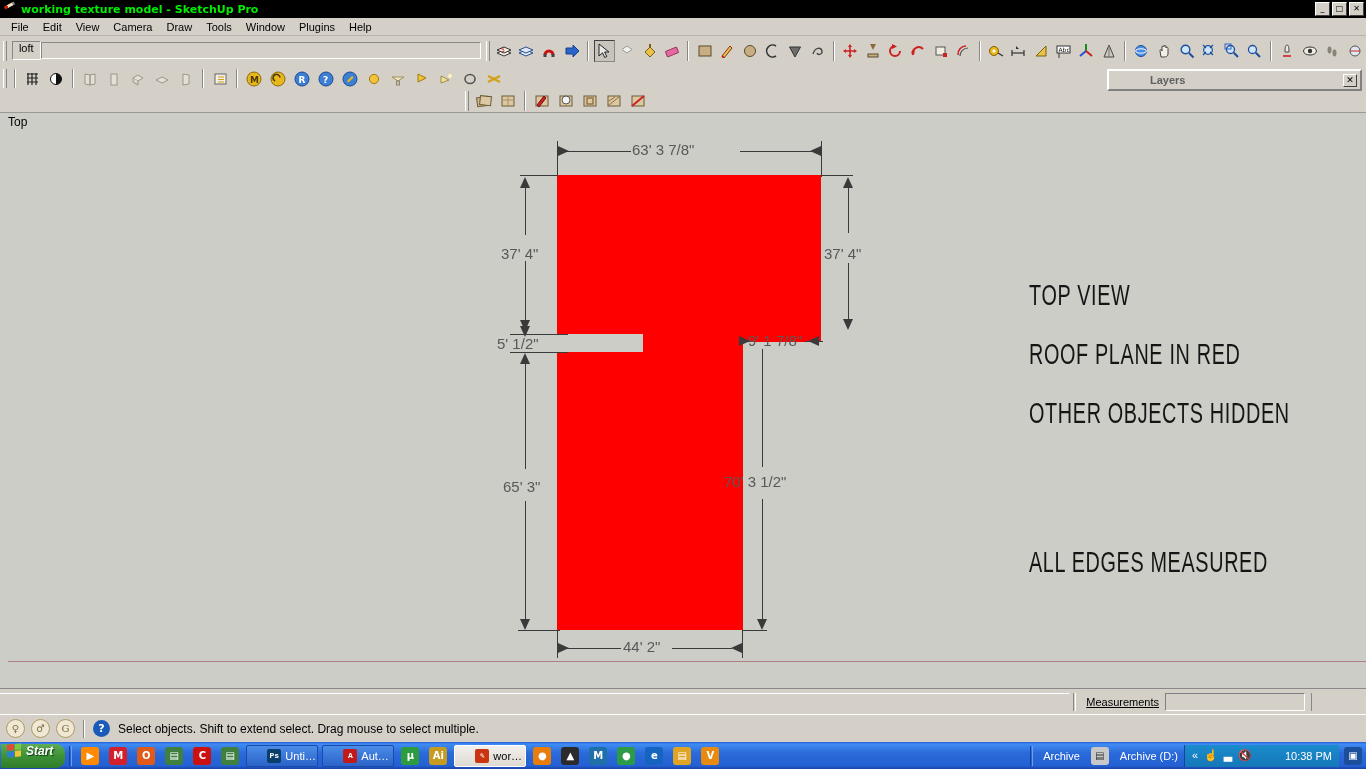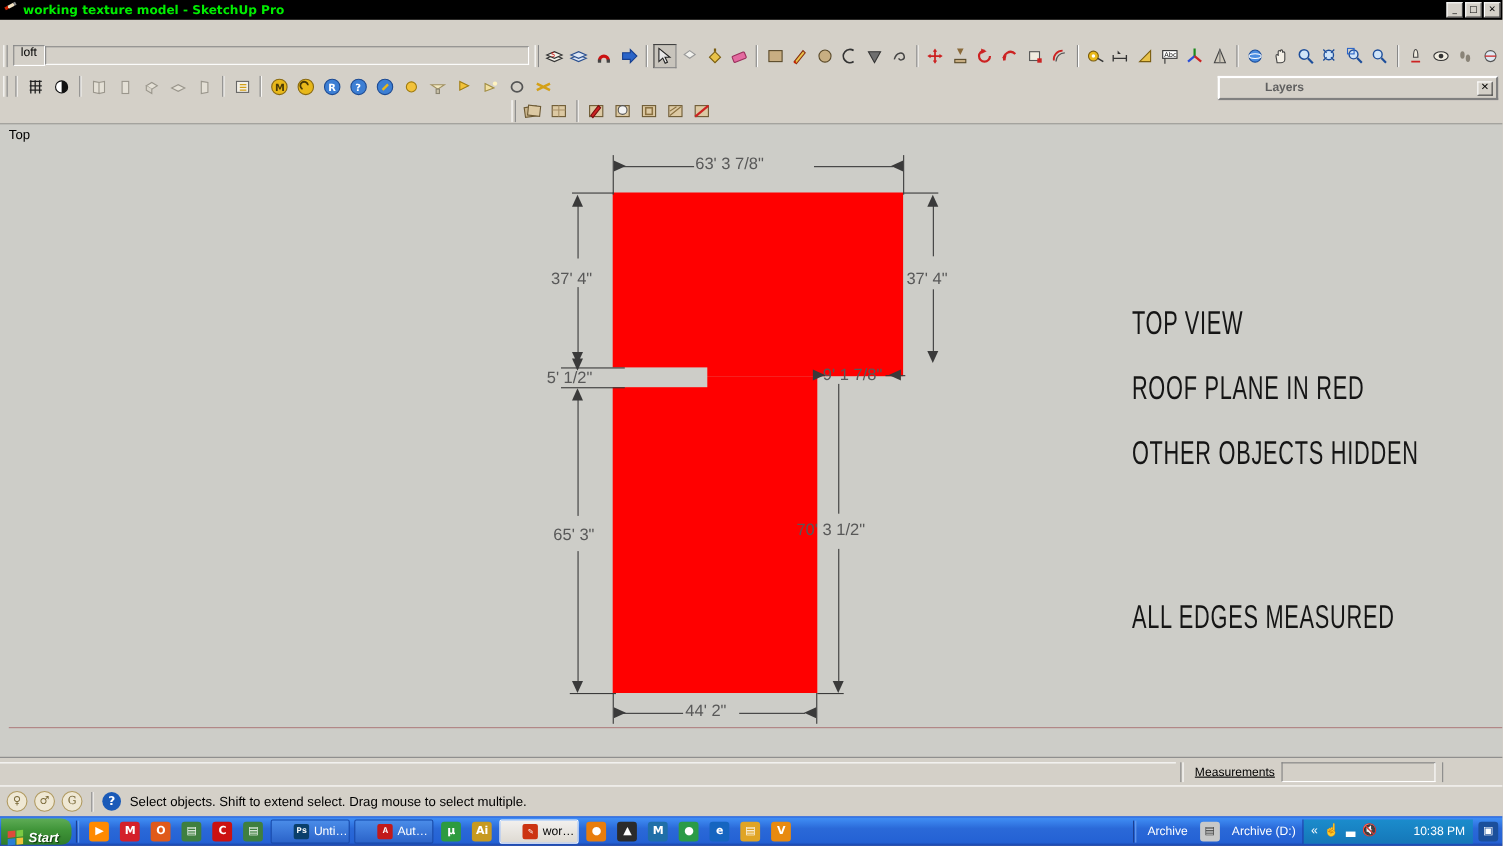--- a/index.html
+++ b/index.html
@@ -157,21 +157,21 @@
 
   
   .taskbar {
     position:absolute; left:0; top:742px; width:1366px; height:27px;
     background:linear-gradient(#245edb 0%, #3f8cf3 8%, #2a69d8 42%, #2461d4 88%, #1941a5 100%);
     display:flex; align-items:center;
   }
   .start-btn {
     height:24px; margin-left:1px; padding:0 12px 0 6px;
     background:linear-gradient(#5eac56 0%, #3f9438 45%, #2f7c2a 100%);
-    border-radius:0 9px 9px 0; display:flex; align-items:flex-end; gap:5px;
+    border-radius:0 9px 9px 0; display:flex; align-items:flex-start; gap:5px;
     color:#fff; font-weight:bold; font-size:12px; font-style:italic;
     text-shadow:1px 1px 1px #0a3a0a;
   }
   .flag { width:14px; height:13px; display:grid; grid-template-columns:1fr 1fr; grid-template-rows:1fr 1fr; gap:1px; transform:skewY(-6deg); }
   .flag i { display:block; }
   .ql-sep { width:3px; height:20px; margin:0 4px;
             border-left:1px solid #1b3f93; border-right:1px solid #6a9ef0; }
   .tb-ico { width:18px; height:18px; margin:0 5px; border-radius:3px;
             display:flex; align-items:center; justify-content:center;
             font-size:10px; color:#fff; font-weight:bold; font-family:"DejaVu Sans", sans-serif; }
@@ -204,20 +204,31 @@
       <div class="pencil"></div>
     </div>
     <div class="title-text">working texture model - SketchUp Pro</div>
     <div class="win-btns">
       <div class="win-btn">_</div>
       <div class="win-btn">□</div>
       <div class="win-btn">✕</div>
     </div>
   </div>
 
+  <div class="menubar">
+    <div class="menu-item">File</div>
+    <div class="menu-item">Edit</div>
+    <div class="menu-item">View</div>
+    <div class="menu-item">Camera</div>
+    <div class="menu-item">Draw</div>
+    <div class="menu-item">Tools</div>
+    <div class="menu-item">Window</div>
+    <div class="menu-item">Plugins</div>
+    <div class="menu-item">Help</div>
+  </div>
 
   <div class="tb-row tbrow1">
     <div class="grip"></div>
     <div class="loft-box">
       <span class="loft-label">loft</span>
     </div>
     <div class="loft-field"></div>
 
     <div class="grip"></div>
     <div class="tbtn">

